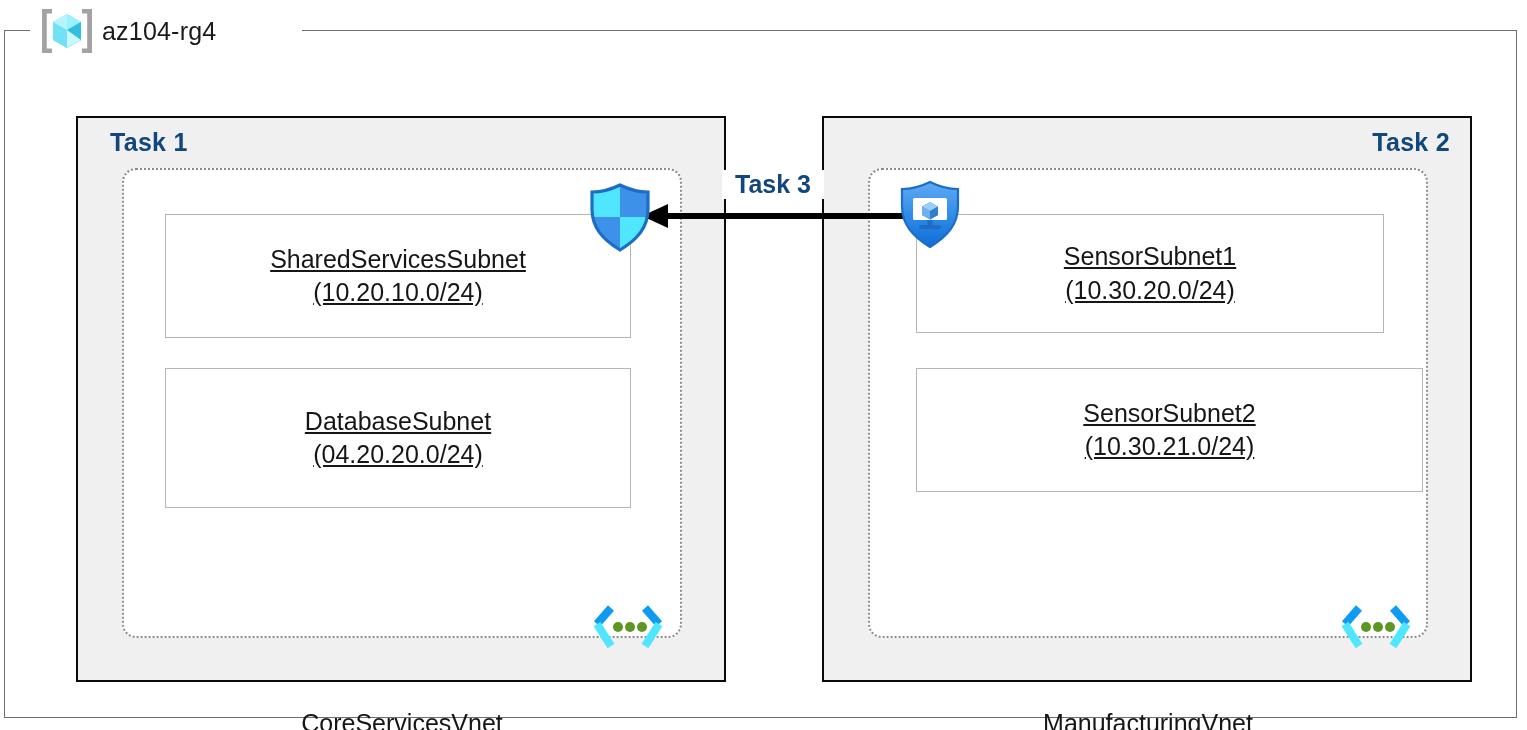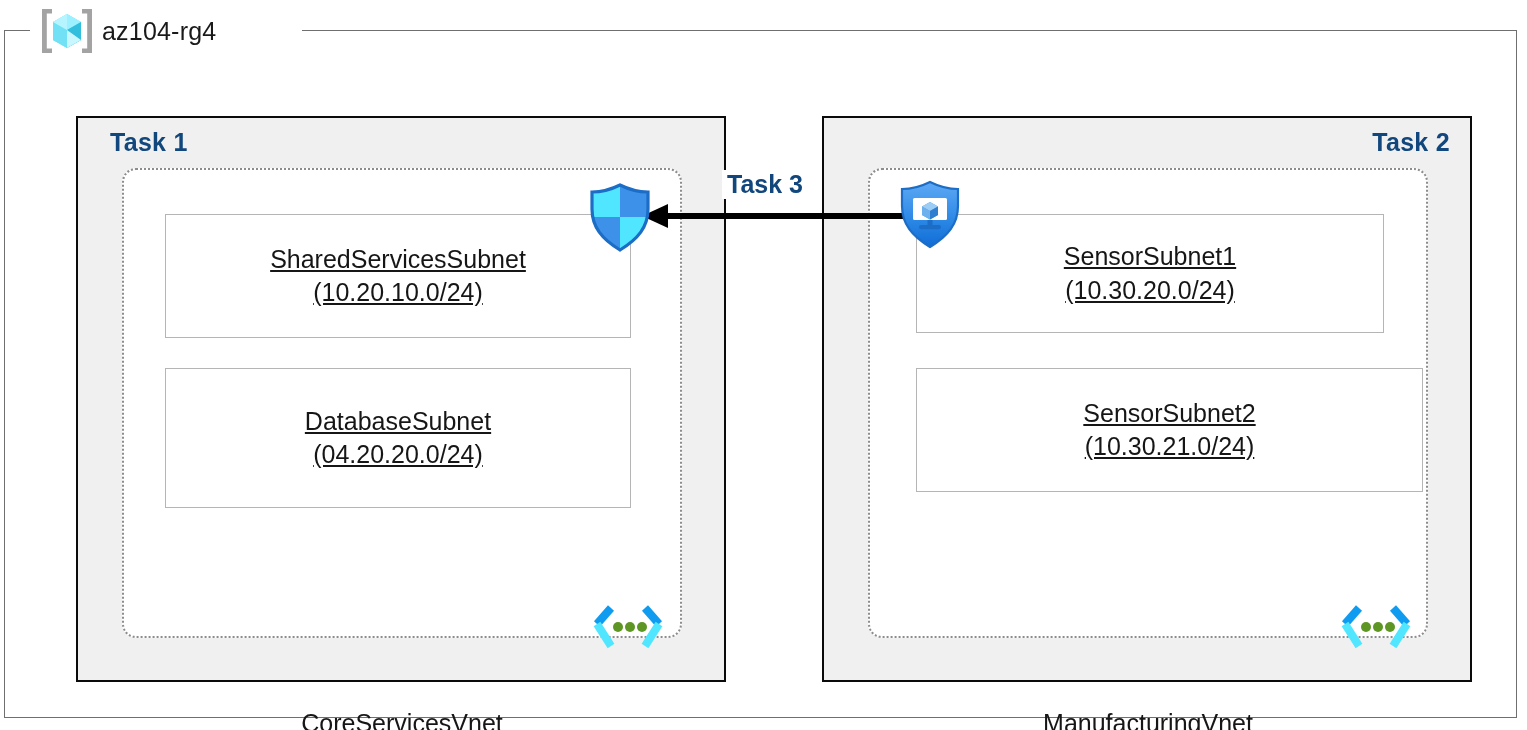--- a/index.html
+++ b/index.html
@@ -152,21 +152,21 @@
     height: 40px;
   }
   .task3-label {
     position: absolute;
     left: 722px;
     top: 170px;
     font-size: 25px;
     font-weight: bold;
     color: #11477c;
     background: #ffffff;
-    padding: 0 5px;
+    padding: 0 13px;
     white-space: nowrap;
   }
 </style>
 </head>
 <body>
 
 <div id="canvas">
 
   <div class="rg-frame"></div>
   <div class="rg-title-gap"></div>

